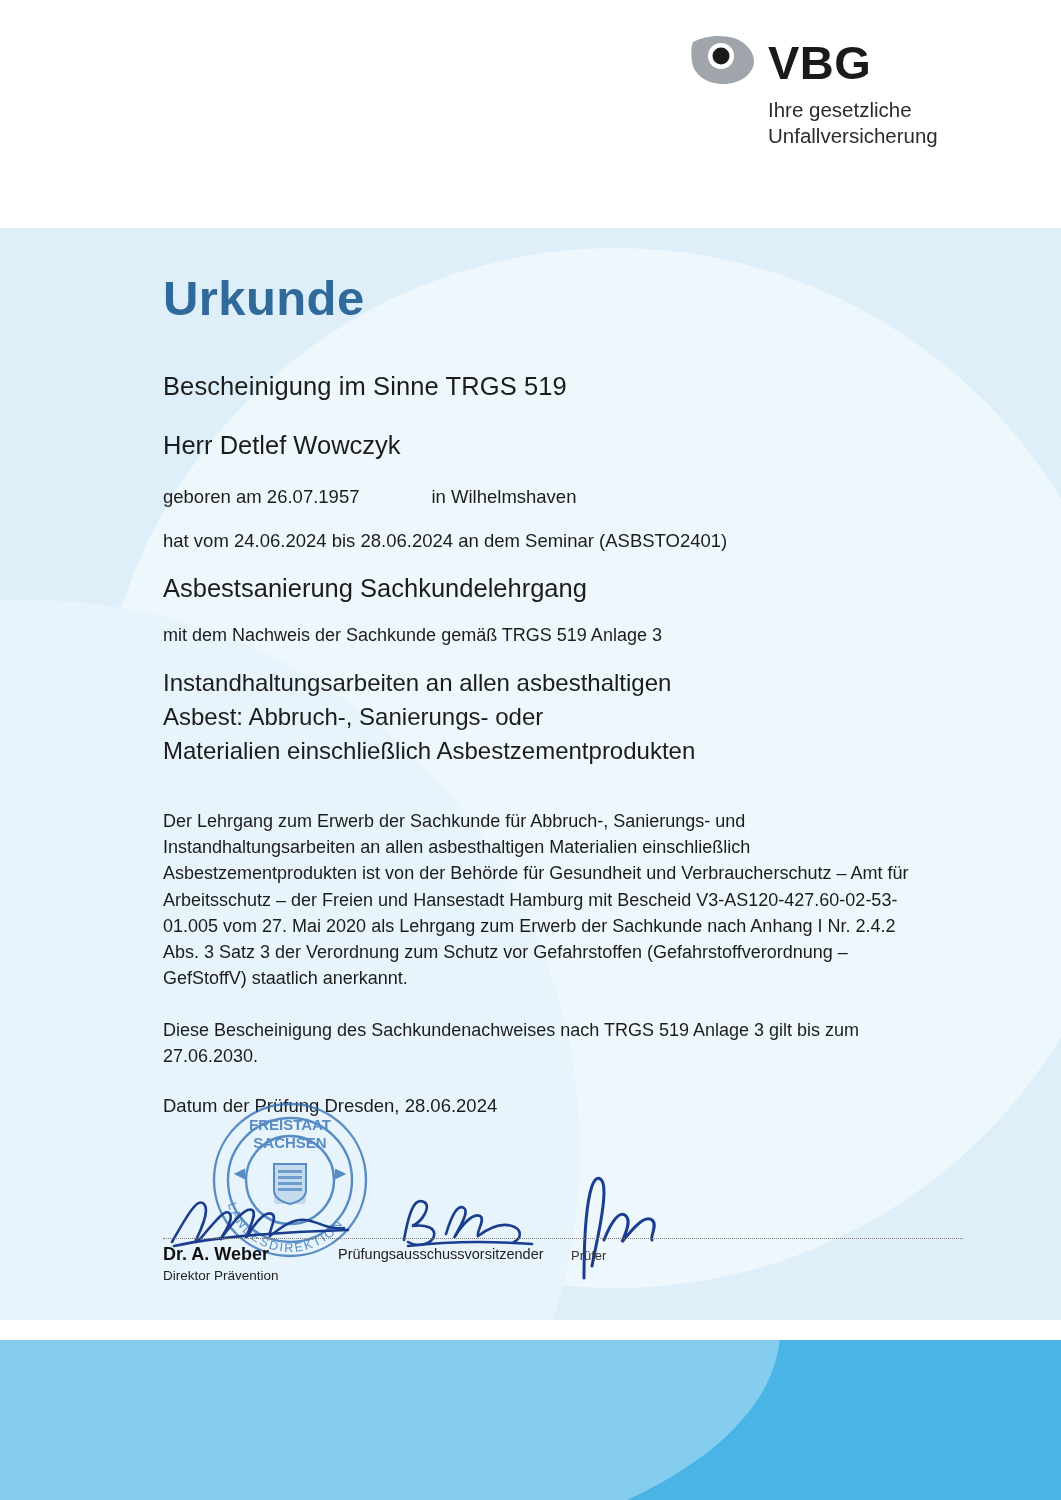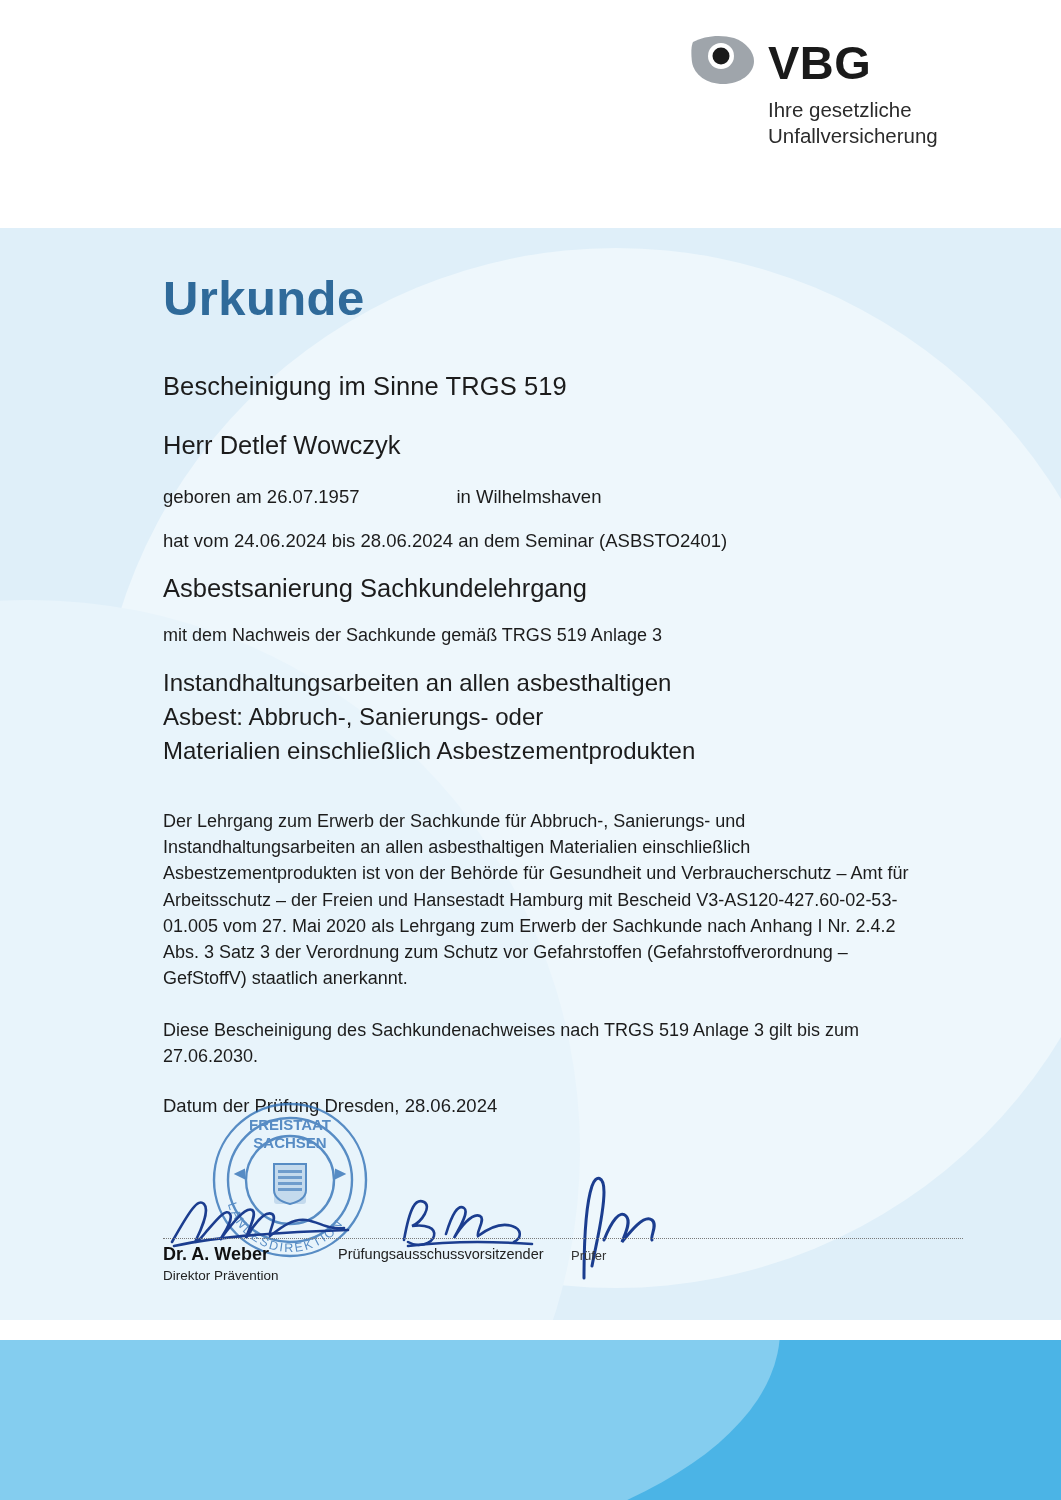--- a/index.html
+++ b/index.html
@@ -130,21 +130,21 @@
   .line-name {
     font-size: 25.5px;
     margin: 12px 0 26px 0;
   }
   .line-sm {
     font-size: 18.5px;
     margin: 0 0 22px 0;
   }
   .born-row {
     display: flex;
-    gap: 97px;
+    gap: 72px;
     font-size: 18.5px;
     margin: 0 0 22px 0;
   }
   .line-course {
     font-size: 25.5px;
     margin: 0 0 22px 0;
   }
   .line-note {
     font-size: 18px;
     margin: 0 0 20px 0;

